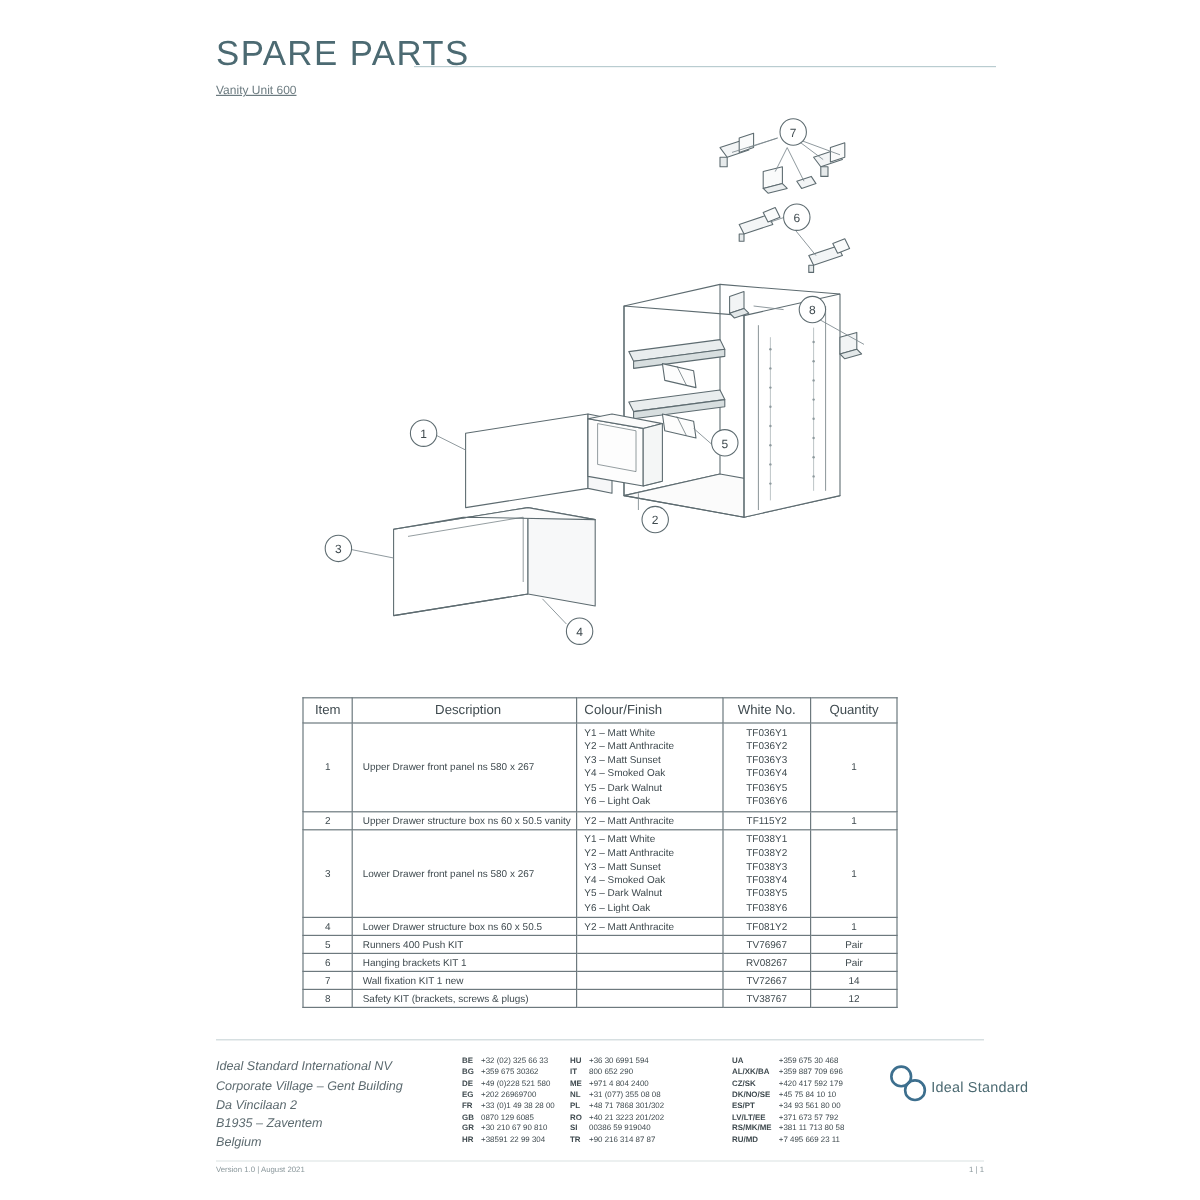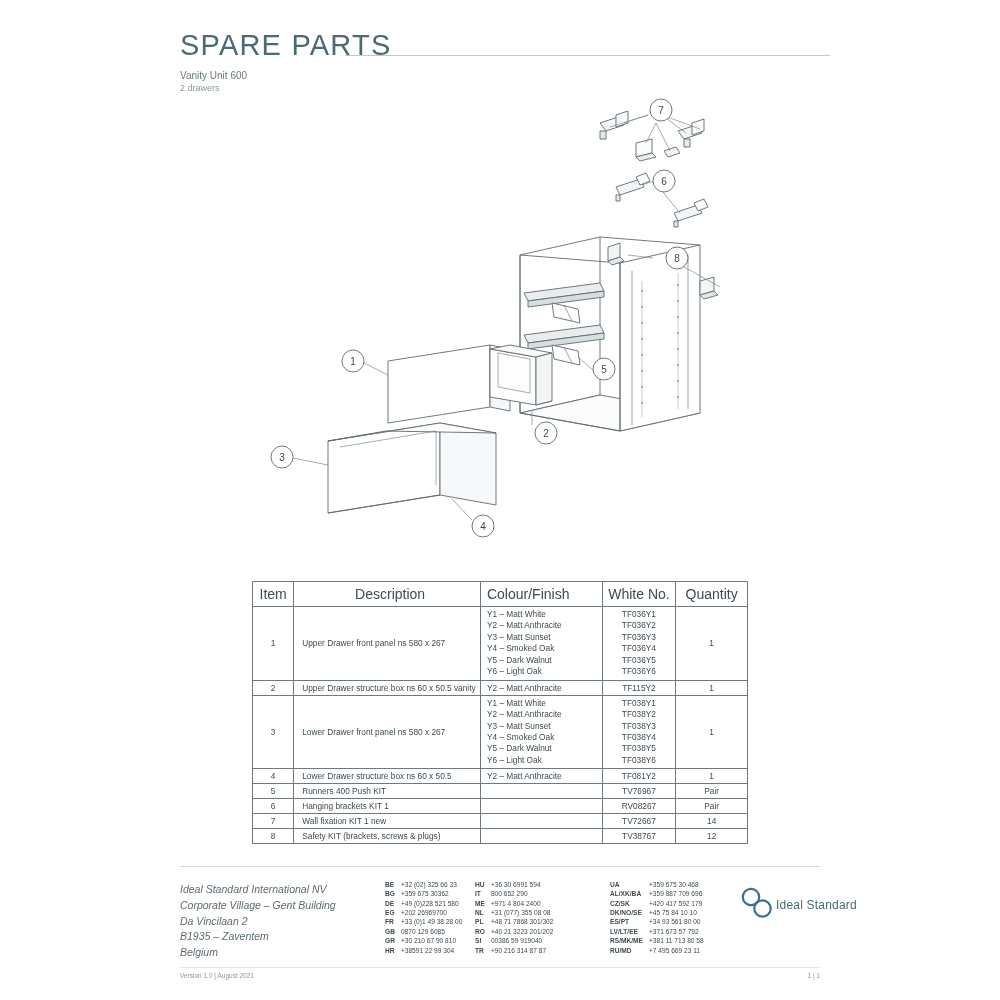--- a/index.html
+++ b/index.html
@@ -16,40 +16,40 @@
   
   #header { position:absolute; left:180px; top:30px; width:660px; }
   #title {
     font-size:29px; letter-spacing:1.2px; color:#4c6a72;
     font-weight:400; line-height:1.1;
   }
   #title-rule {
     position:absolute; left:165px; top:25px; width:485px; height:1px;
     background:#b9ccd0;
   }
-  #subtitle1 { font-size:10px; color:#6c7b80; margin-top:8px; }
+  #subtitle1 { font-size:10px; color:#6c7b80; margin-top:8px;text-decoration:underline; }
   #subtitle2 { font-size:9px; color:#8b989c; margin-top:2px; }
 
   
   #diagram { position:absolute; left:180px; top:95px; width:640px; height:470px; }
   #diagram svg { display:block; }
 
   
   #parts-table {
     position:absolute; left:252px; top:581px; width:496px;
     border-collapse:collapse;
     font-size:8.3px; color:#3f4a4f;
   }
   #parts-table th, #parts-table td {
     border:0.8px solid #6d797e;
     padding:2px 4px;
     vertical-align:middle;
   }
   #parts-table thead th {
-    font-weight:400; text-align:center; padding:4px 2px; font-size:14px;
+    font-weight:400; text-align:center; padding:4px 2px; font-size:11px;
   }
   .col-item { width:38px; text-align:center; }
   .col-desc { width:172px; text-align:left; padding-left:8px !important; }
   .col-col  { width:112px; text-align:left; padding-left:6px !important; }
   .col-code { width:68px; text-align:center; }
   .col-qty  { width:66px; text-align:center; }
   .multiline { line-height:1.38; }
   .nowrap { white-space:pre; }
 
   
@@ -76,21 +76,20 @@
 
   .balloon-text { font-family:"Liberation Sans", sans-serif; font-size:10px; fill:#3f4a4f; }
 </style>
 </head>
 <body>
 
 <div id="header">
   <div id="title-rule"></div>
   <div id="title">SPARE PARTS</div>
   <div id="subtitle1">Vanity Unit 600</div>
-  <div id="subtitle2">2 drawers</div>
 </div>
 
 <div id="diagram">
 <svg width="640" height="470" viewBox="0 0 640 470">
   <g fill="none" stroke="#5d6b70" stroke-width="0.9" stroke-linejoin="round">
 
     <g>
 
       <path d="M340 160 L420 142 L420 300 L340 318 Z" fill="#ffffff"></path>
 

